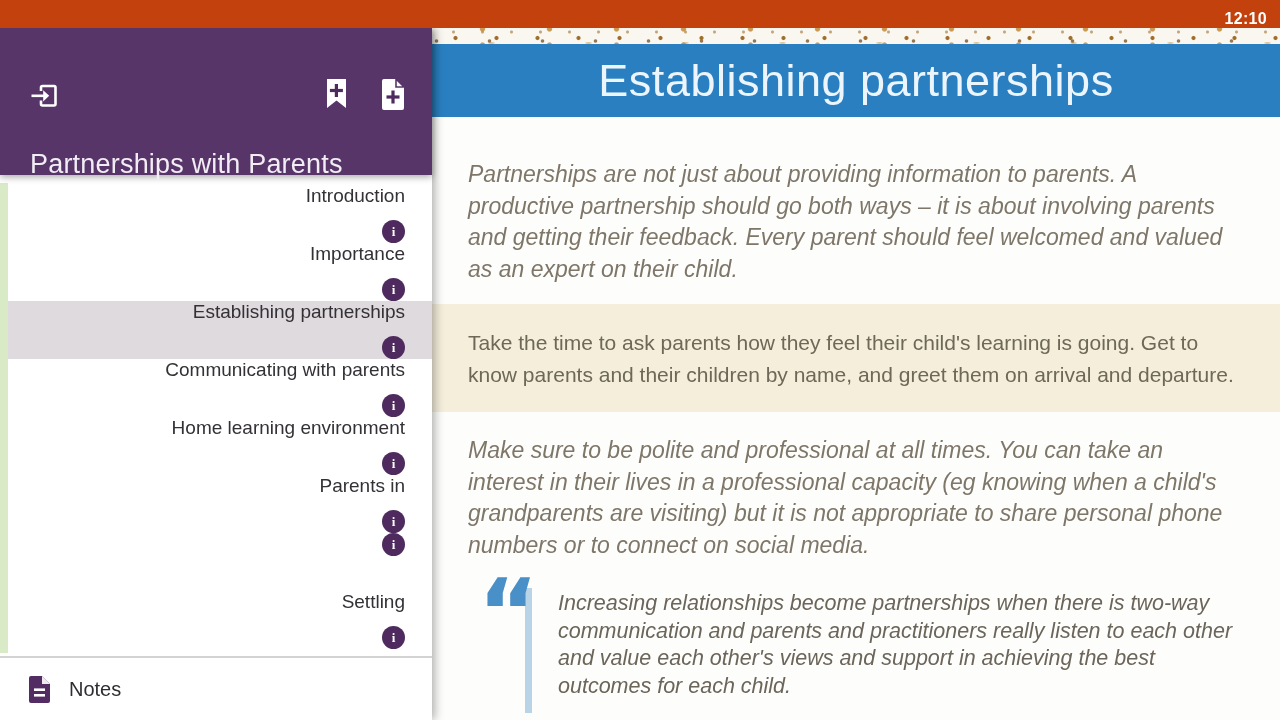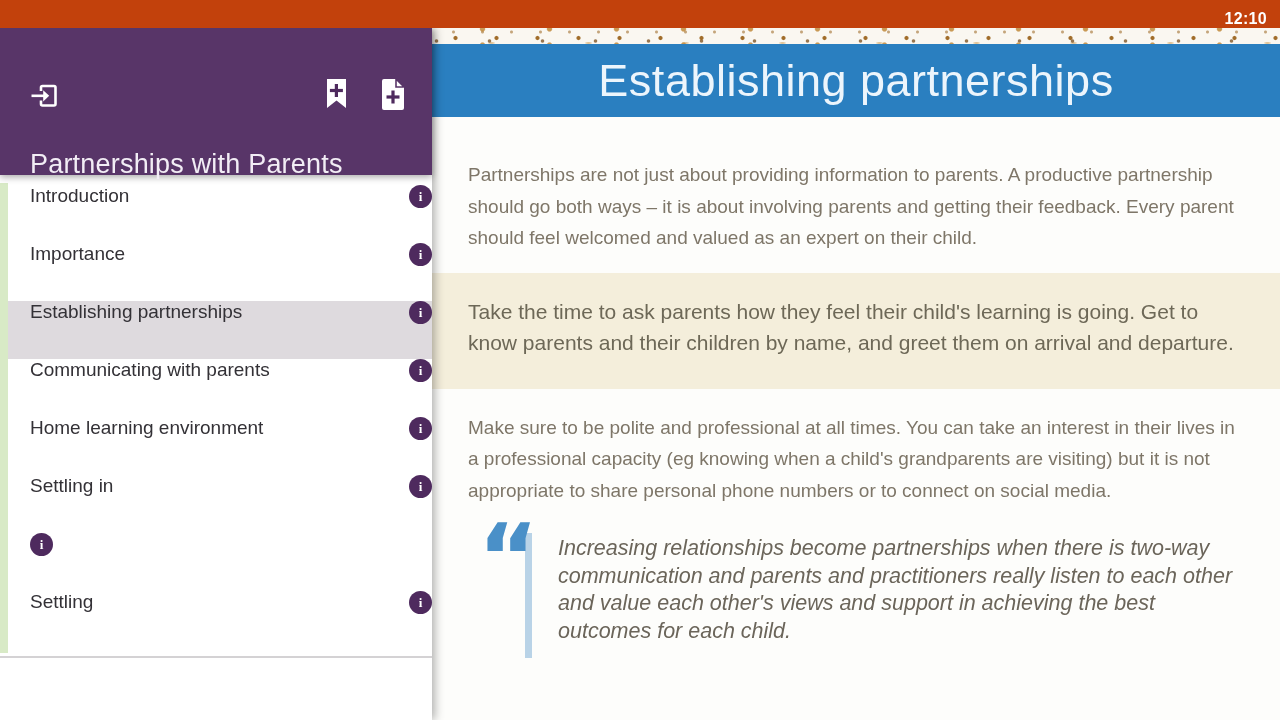--- a/index.html
+++ b/index.html
@@ -18,21 +18,21 @@
     box-shadow:0 2px 7px rgba(0,0,0,.35); z-index:3; }
   .hdr-icon { position:absolute; top:51px; cursor:pointer; }
   .hdr-icon.exit { left:28px; top:52px; }
   .hdr-icon.bmk  { left:326px; }
   .hdr-icon.doc  { left:382px; }
   .side-title { position:absolute; left:30px; top:121px; color:#f2edf5; font-size:27px; font-weight:normal; letter-spacing:.2px; }
 
   .menu { position:relative; height:481px; background:#fff; flex:0 0 auto; }
   .green-strip { position:absolute; left:0; top:8px; width:8px; height:470px; background:#d8eac6; }
   .menu-rows { position:absolute; left:8px; right:0; top:10px; }
-  .menu-row { height:58px; display:flex; align-items:flex-start; padding-left:22px; cursor:pointer; }
+  .menu-row { height:58px; display:flex; align-items:flex-end; padding-left:22px; padding-right:27px; cursor:pointer;flex-direction:column; }
   .menu-row.active { background:#dedade; }
   .menu-label { flex:1; font-size:19px; color:#333136; }
   .info-icon { width:23px; height:23px; border-radius:50%; background:#4e2a5e; color:#fff;
     display:flex; align-items:center; justify-content:center; font-size:13px; font-weight:bold;
     font-family:"Liberation Serif", serif; flex:0 0 auto; cursor:pointer; }
   .side-divider { height:2px; background:#d4d2d4; flex:0 0 auto; }
   .notes-row { flex:1; display:flex; align-items:center; gap:19px; padding-left:29px; background:#fff; cursor:pointer; }
   .notes-label { font-size:20px; color:#2f2d32; }
 
   
@@ -43,23 +43,23 @@
       radial-gradient(circle, rgba(193,137,58,.85) 0 2px,  transparent 3.2px),
       radial-gradient(circle, rgba(120,75,25,.75)  0 1.2px, transparent 2.2px),
       radial-gradient(ellipse, rgba(205,155,80,.55) 0 3px,  transparent 5px),
       radial-gradient(circle, rgba(160,110,45,.6)  0 1px,  transparent 2px);
     background-size:41px 16px, 67px 16px, 53px 16px, 97px 16px, 29px 16px;
     background-position:3px 2px, 17px 9px, 31px 5px, 11px 7px, 7px 12px; }
   .page-header { height:73px; background:#2a7fc0; display:flex; align-items:center; justify-content:center; }
   .page-title { color:#ecf5fc; font-size:45px; font-weight:300; letter-spacing:.5px; }
 
   .content { padding:0 40px 0 36px; }
-  .para { margin-top:42px; font-size:19px; line-height:31.5px; color:#7e7668; max-width:782px; }
+  .para { margin-top:42px; font-size:23px; line-height:31.5px; color:#7e7668; max-width:782px;font-style:italic; }
   .para.second { margin-top:23px; }
-  .callout { margin:19px -40px 0 -36px; background:#f4eedb; padding:23px 40px 30px 36px; }
+  .callout { margin:19px -40px 0 -36px; background:#f4eedb; padding:23px 40px 22px 36px; }
   .callout-text { font-size:21px; line-height:31.5px; color:#6d6857; max-width:782px; }
 
   .quote { margin-top:27px; display:flex; align-items:stretch; }
   .qmark { width:57px; position:relative; flex:0 0 auto; }
   .qmark span { position:absolute; top:-20px; left:10px; font-size:92px; line-height:1; font-weight:bold;
     color:#4a90c8; font-family:"DejaVu Sans", sans-serif; }
   .qbar { width:7px; background:#b9d3e7; flex:0 0 auto; margin-right:26px; min-height:125px; }
   .qtext { font-size:21.5px; line-height:27.5px; font-style:italic; color:#6b655a; max-width:678px; padding-top:2px; }
 
   svg { display:block; }
@@ -119,35 +119,46 @@
         </div>
         <div class="menu-row">
           <span class="menu-label">Communicating with parents</span>
           <span class="info-icon">i</span>
         </div>
         <div class="menu-row">
           <span class="menu-label">Home learning environment</span>
           <span class="info-icon">i</span>
         </div>
         <div class="menu-row">
-          <span class="menu-label">Settling in</span>
+          <span class="menu-label">Parents in</span>
           <span class="info-icon">i</span>
         </div>
         <div class="menu-row">
           <span class="info-icon">i</span>
         </div>
         <div class="menu-row">
           <span class="menu-label">Settling</span>
           <span class="info-icon">i</span>
         </div>
       </div>
   </div>
 
   <div class="side-divider"></div>
 
+  <div class="notes-row">
+    <span>
+      <svg width="21" height="27" viewBox="0 0 21 27">
+        <path d="M0 2 a2 2 0 0 1 2 -2 h11 l8 8 v17 a2 2 0 0 1 -2 2 h-17 a2 2 0 0 1 -2 -2 z" fill="#532c64"></path>
+        <path d="M13 0 v8 h8 z" fill="#ffffff" opacity="0.9"></path>
+        <rect x="5" y="12.4" width="11" height="2.6" fill="#ffffff"></rect>
+        <rect x="5" y="18" width="11" height="2.6" fill="#ffffff"></rect>
+      </svg>
+    </span>
+    <span class="notes-label">Notes</span>
+  </div>
 </aside>
 
 <main class="main">
   <div class="gold-strip"></div>
 
   <div class="page-header">
     <h1 class="page-title">Establishing partnerships</h1>
   </div>
 
   <div class="content">

